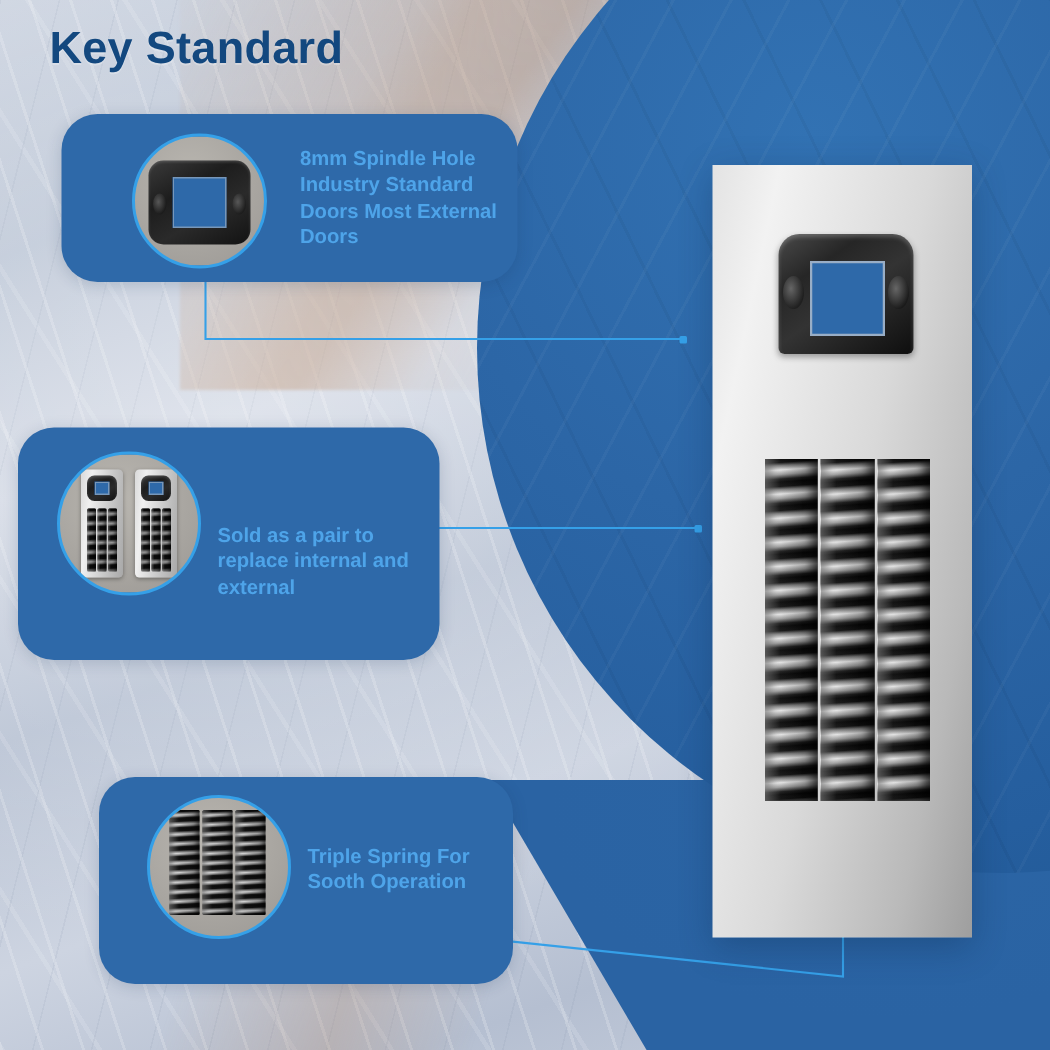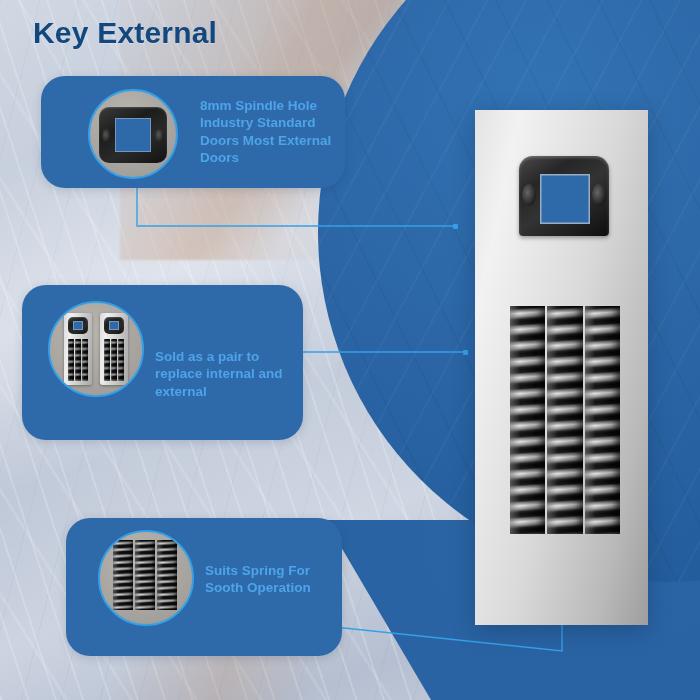--- a/index.html
+++ b/index.html
@@ -68,21 +68,21 @@
   }
 
   
   .card{
     position:absolute;
     background:#2e69a9;
     border-radius:24px;
     box-shadow:0 2px 10px rgba(20,50,90,.18);
   }
   #card-1{left:41px;top:76px;width:304px;height:112px;}
-  #card-2{left:22px;top:285px;width:281px;height:155px;}
+  #card-2{left:12px;top:285px;width:281px;height:155px;}
   #card-3{left:66px;top:518px;width:276px;height:138px;}
 
   .card-text{
     position:absolute;
     color:#4ea4e9;font-weight:bold;line-height:1.28;
     white-space:pre-line;
   }
   #card-1 .card-text{left:159px;top:21px;width:145px;font-size:13.5px;}
   #card-2 .card-text{left:133px;top:63px;width:145px;font-size:13.5px;}
   #card-3 .card-text{left:139px;top:44px;width:132px;font-size:13.5px;}
@@ -203,21 +203,21 @@
     <path d="M137 170 L137 226 L455 226" fill="none" stroke="#35a0e8" stroke-width="1.4"></path>
 
     <path d="M145 352 L465 352" fill="none" stroke="#35a0e8" stroke-width="1.4"></path>
 
     <path d="M145 607 L562 651 L562 615" fill="none" stroke="#35a0e8" stroke-width="1.4"></path>
   </svg>
   <div class="dot" style="left:453px;top:224px;"></div>
   <div class="dot" style="left:463px;top:350px;"></div>
   <div class="dot" style="left:560px;top:612px;"></div>
 
-  <div class="title">Key External</div>
+  <div class="title">Key Standard</div>
 
   <div class="card" id="card-1">
     <div class="badge" id="badge-1">
       <div class="spindle" style="left:9px;top:16px;width:68px;height:56px;">
         <div class="hole" style="left:16px;top:11px;width:36px;height:34px;"></div>
         <div class="lug" style="left:3px;top:22px;"></div>
         <div class="lug" style="right:3px;top:22px;"></div>
       </div>
     </div>
     <div class="card-text">8mm Spindle Hole Industry Standard Doors Most External Doors</div>
@@ -250,21 +250,21 @@
   </div>
 
   <div class="card" id="card-3">
     <div class="badge" id="badge-3">
       <div class="springs" style="left:13px;top:8px;width:64px;height:70px;gap:2px;">
         <div class="coil"></div>
         <div class="coil"></div>
         <div class="coil"></div>
       </div>
     </div>
-    <div class="card-text">Suits Spring For Sooth Operation</div>
+    <div class="card-text">Triple Spring For Sooth Operation</div>
   </div>
 
   <div id="product-panel">
     <div class="p-spindle">
       <div class="p-hole"></div>
       <div class="p-lug" style="left:3px;top:28px;"></div>
       <div class="p-lug" style="right:3px;top:28px;"></div>
     </div>
     <div class="p-springs">
       <div class="p-coil"></div>

